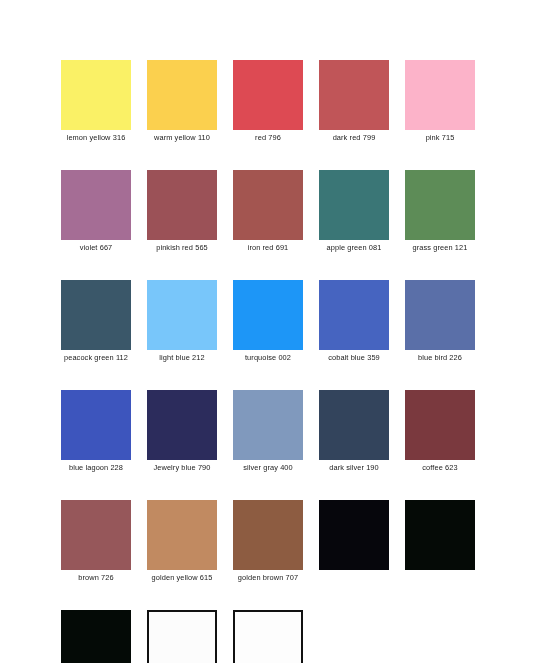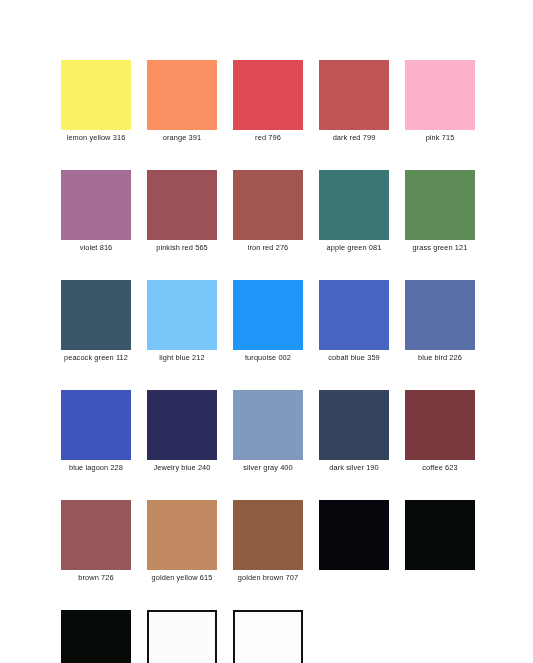--- a/index.html
+++ b/index.html
@@ -59,46 +59,46 @@
 </head>
 <body>
 
 <div id="sheet">
   <div id="grid">
       <div class="swatch-cell">
         <div class="chip" style="background-color: rgb(250, 241, 102);"></div>
         <div class="chip-label">lemon yellow 316</div>
       </div>
       <div class="swatch-cell">
-        <div class="chip" style="background-color: rgb(251, 145, 99);"></div>
-        <div class="chip-label">orange 391</div>
+        <div class="chip" style="background-color: rgb(251, 208, 78);"></div>
+        <div class="chip-label">warm yellow 110</div>
       </div>
       <div class="swatch-cell">
         <div class="chip" style="background-color: rgb(221, 74, 83);"></div>
         <div class="chip-label">red 796</div>
       </div>
       <div class="swatch-cell">
         <div class="chip" style="background-color: rgb(192, 85, 88);"></div>
         <div class="chip-label">dark red 799</div>
       </div>
       <div class="swatch-cell">
         <div class="chip" style="background-color: rgb(252, 179, 201);"></div>
         <div class="chip-label">pink 715</div>
       </div>
       <div class="swatch-cell">
         <div class="chip" style="background-color: rgb(165, 109, 149);"></div>
-        <div class="chip-label">violet 816</div>
+        <div class="chip-label">violet 667</div>
       </div>
       <div class="swatch-cell">
         <div class="chip" style="background-color: rgb(155, 81, 87);"></div>
         <div class="chip-label">pinkish red 565</div>
       </div>
       <div class="swatch-cell">
         <div class="chip" style="background-color: rgb(163, 85, 80);"></div>
-        <div class="chip-label">iron red 276</div>
+        <div class="chip-label">iron red 691</div>
       </div>
       <div class="swatch-cell">
         <div class="chip" style="background-color: rgb(58, 118, 118);"></div>
         <div class="chip-label">apple green 081</div>
       </div>
       <div class="swatch-cell">
         <div class="chip" style="background-color: rgb(93, 140, 87);"></div>
         <div class="chip-label">grass green 121</div>
       </div>
       <div class="swatch-cell">
@@ -120,21 +120,21 @@
       <div class="swatch-cell">
         <div class="chip" style="background-color: rgb(90, 111, 168);"></div>
         <div class="chip-label">blue bird 226</div>
       </div>
       <div class="swatch-cell">
         <div class="chip" style="background-color: rgb(61, 85, 189);"></div>
         <div class="chip-label">blue lagoon 228</div>
       </div>
       <div class="swatch-cell">
         <div class="chip" style="background-color: rgb(44, 44, 92);"></div>
-        <div class="chip-label">Jewelry blue 240</div>
+        <div class="chip-label">Jewelry blue 790</div>
       </div>
       <div class="swatch-cell">
         <div class="chip" style="background-color: rgb(128, 153, 189);"></div>
         <div class="chip-label">silver gray 400</div>
       </div>
       <div class="swatch-cell">
         <div class="chip" style="background-color: rgb(51, 68, 92);"></div>
         <div class="chip-label">dark silver 190</div>
       </div>
       <div class="swatch-cell">

